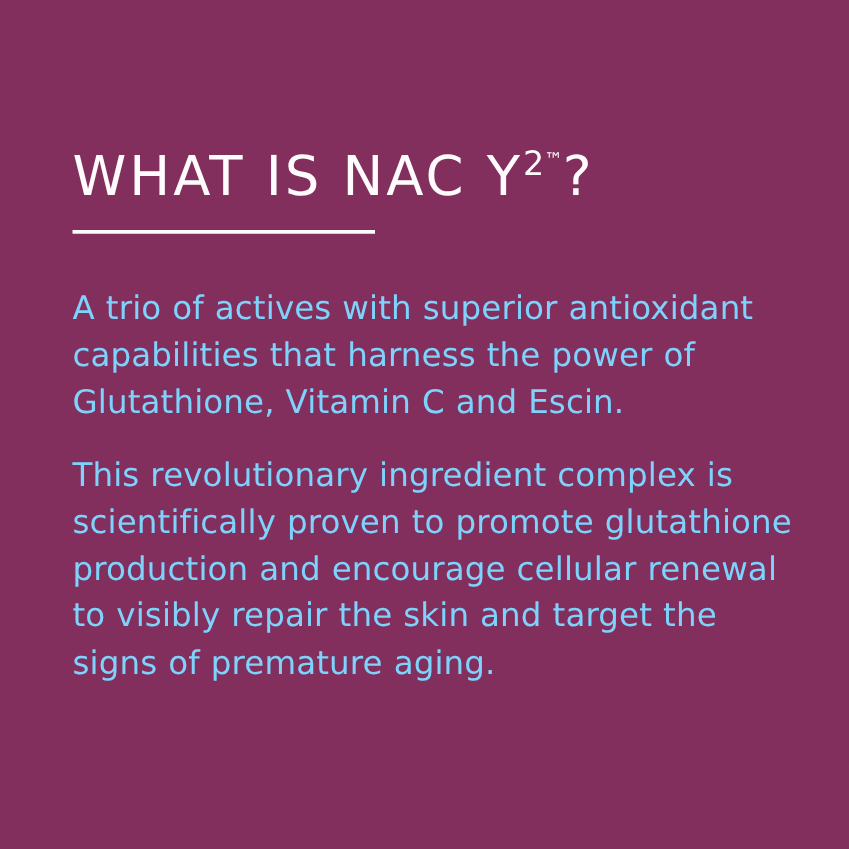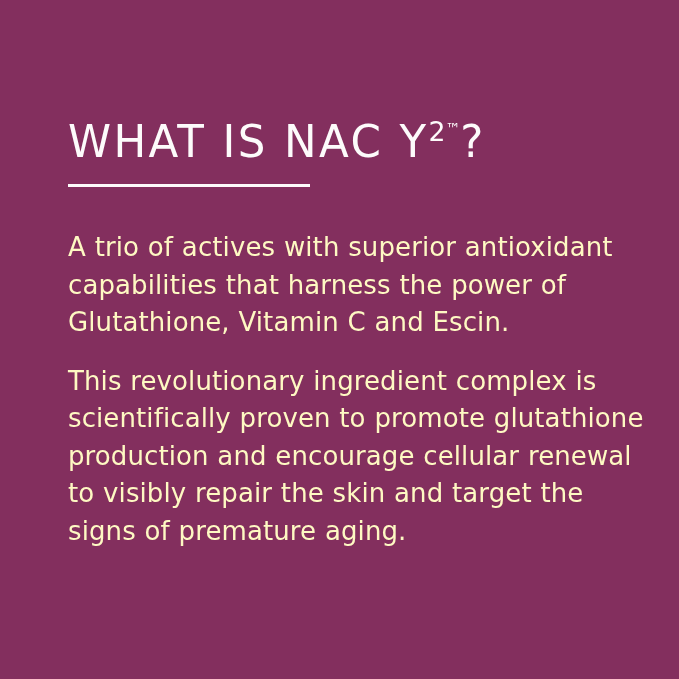--- a/index.html
+++ b/index.html
@@ -19,21 +19,21 @@
   #panel {
     position: relative;
     width: 679px;
     height: 679px;
     box-sizing: border-box;
     background: #832f5e;
   }
 
   #content {
     position: absolute;
-    left: 68px;
+    left: 58px;
     top: 118px;
     width: 580px;
   }
 
   
   #heading {
     font-family: "DejaVu Sans", "Liberation Sans", sans-serif;
     font-size: 44px;
     font-weight: 400;
     line-height: 1.05;
@@ -85,21 +85,21 @@
     left: 0px;
     top: 111px;
     width: 582px;
   }
 
   .para {
     font-family: "DejaVu Sans", "Liberation Sans", sans-serif;
     font-size: 26px;
     font-weight: 400;
     line-height: 37.5px;
-    color: #fef9c3;
+    color: #7dd3fc;
     margin: 0 0 21px 0;
     letter-spacing: 0.1px;
     word-spacing: 0.4px;
   }
 
   .para:last-child {
     margin-bottom: 15px;
   }
 </style>
 </head>

